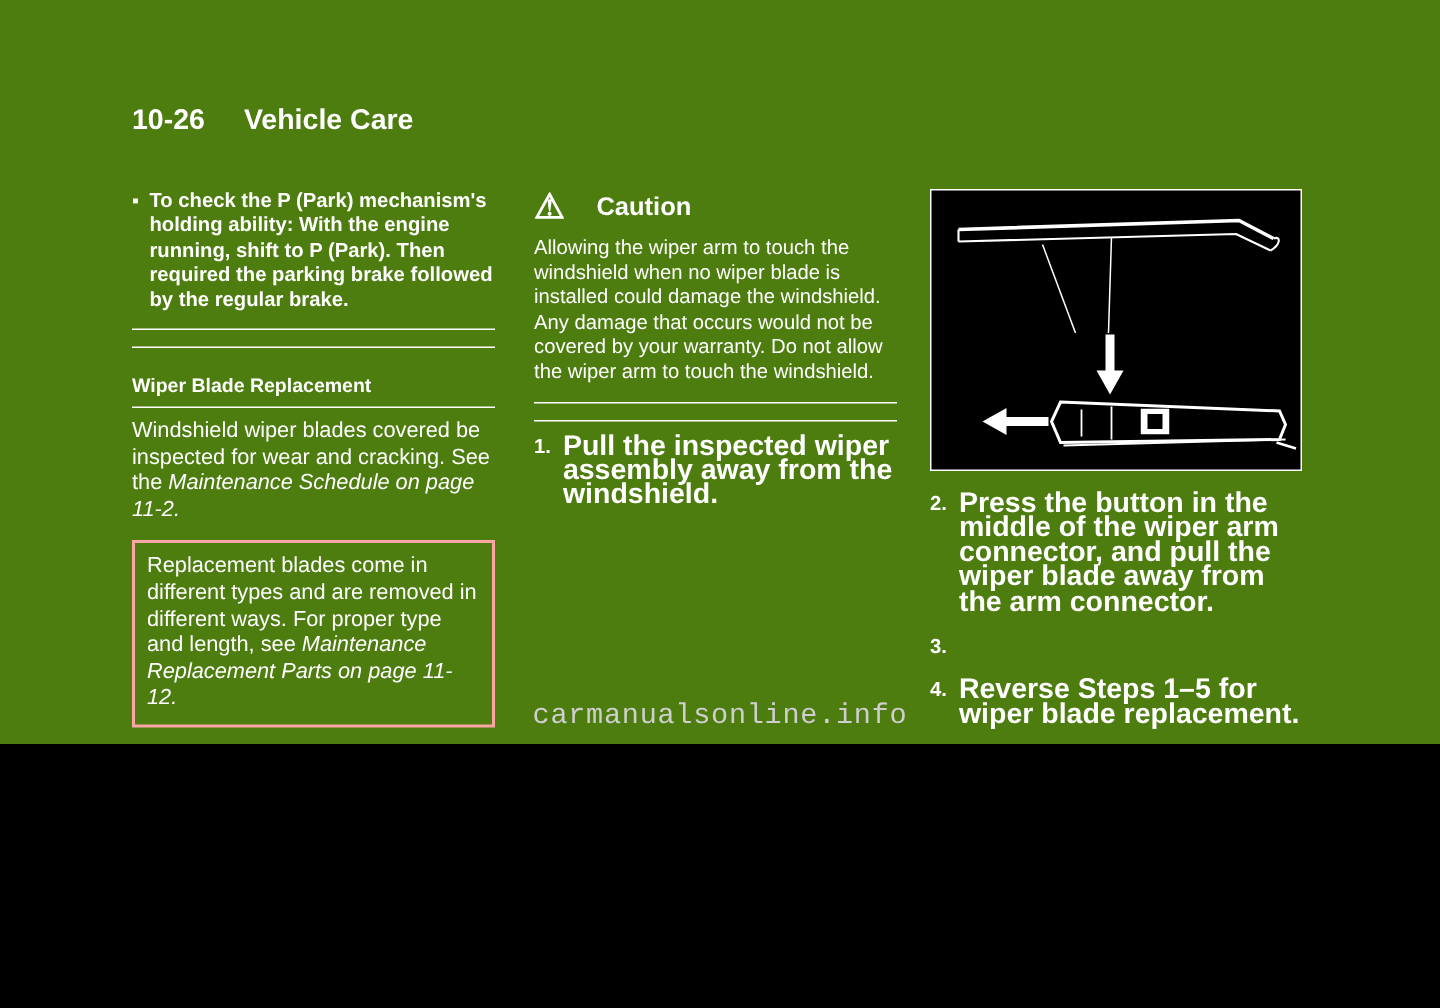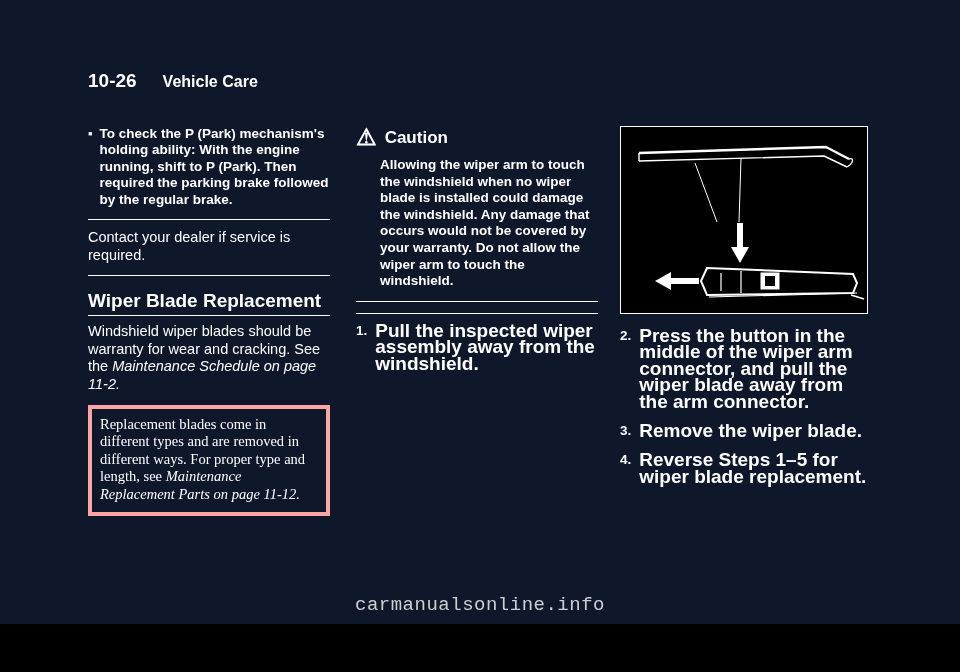--- a/index.html
+++ b/index.html
@@ -10,39 +10,39 @@
     height: 672px;
     overflow: hidden;
   }
   body {
     font-family: "Liberation Sans", sans-serif;
     color: #ffffff;
   }
   .page {
     position: relative;
     width: 960px;
-    height: 624px;
-    background: #0f172a;
+    height: 496px;
+    background: #4d7c0f;
   }
   
   .page-header {
     position: absolute;
     left: 88px;
     top: 70px;
     display: flex;
     align-items: baseline;
     gap: 26px;
   }
   .page-number {
     font-size: 19px;
     font-weight: bold;
     letter-spacing: 0px;
   }
   .page-title {
-    font-size: 16px;
+    font-size: 19px;
     font-weight: bold;
   }
 
   
   .col {
     position: absolute;
     top: 126px;
     width: 242px;
   }
   .col1 { left: 88px; }
@@ -70,27 +70,26 @@
   }
   .italic { font-style: italic; }
 
   .hr-line {
     border: none;
     border-top: 1px solid #ffffff;
     margin: 11px 0 9px 0;
     height: 0;
   }
   .box {
-    border: 4px solid #fca5a5;
+    border: 2px solid #fca5a5;
     padding: 7px 8px 8px 8px;
     margin-top: 11px;
-    font-family: Liberation Serif, serif;
   }
   .section-heading {
-    font-size: 19px;
+    font-size: 13px;
     font-weight: bold;
     margin: 14px 0 2px 0;
     line-height: 22px;
   }
   .heading-rule {
     border: none;
     border-top: 1.5px solid #ffffff;
     margin: 3px 0 7px 0;
   }
 
@@ -102,26 +101,26 @@
     margin-bottom: 8px;
   }
   .caution-icon {
     font-size: 23px;
     font-weight: bold;
     line-height: 1;
   }
   .caution-label {
     font-size: 17px;
     font-weight: bold;
+    margin-left: 13px;
   }
   .caution-body {
     font-size: 13.5px;
-    font-weight: bold;
+    font-weight: normal;
     line-height: 16.6px;
-    margin-left: 24px;
   }
 
   .ol {
     margin: 0;
     padding: 0;
     list-style: none;
   }
   .ol li {
     display: flex;
     gap: 8px;
@@ -175,29 +174,28 @@
 
   <div class="col col1">
 
     <div class="bullet-row">
       <span class="bullet-dot">▪</span>
       <span class="bold-text">To check the P (Park) mechanism's holding ability: With the engine running, shift to P (Park). Then required the parking brake followed by the regular brake.</span>
     </div>
 
     <hr class="hr-line">
 
-    <div class="plain-text">Contact your dealer if service is required.</div>
 
     <hr class="hr-line">
 
     <div class="section-heading">Wiper Blade Replacement</div>
     <hr class="heading-rule">
 
     <div class="plain-text">
-      <span>Windshield wiper blades should be warranty for wear and cracking. See the </span><span class="italic">Maintenance Schedule on page 11-2.</span>
+      <span>Windshield wiper blades covered be inspected for wear and cracking. See the </span><span class="italic">Maintenance Schedule on page 11-2.</span>
     </div>
 
     <div class="box">
       <div class="plain-text">
         <span>Replacement blades come in different types and are removed in different ways. For proper type and length, see </span><span class="italic">Maintenance Replacement Parts on page 11-12.</span>
       </div>
     </div>
 
   </div>
 
@@ -258,21 +256,20 @@
       </svg>
     </div>
 
     <ol class="ol" style="margin-top:14px;">
       <li>
         <span class="num">2.</span>
         <span class="txt">Press the button in the middle of the wiper arm connector, and pull the wiper blade away from the arm connector.</span>
       </li>
       <li>
         <span class="num">3.</span>
-        <span class="txt">Remove the wiper blade.</span>
       </li>
       <li>
         <span class="num">4.</span>
         <span class="txt">Reverse Steps 1–5 for wiper blade replacement.</span>
       </li>
     </ol>
 
   </div>
 
   <div class="watermark">carmanualsonline.info</div>

